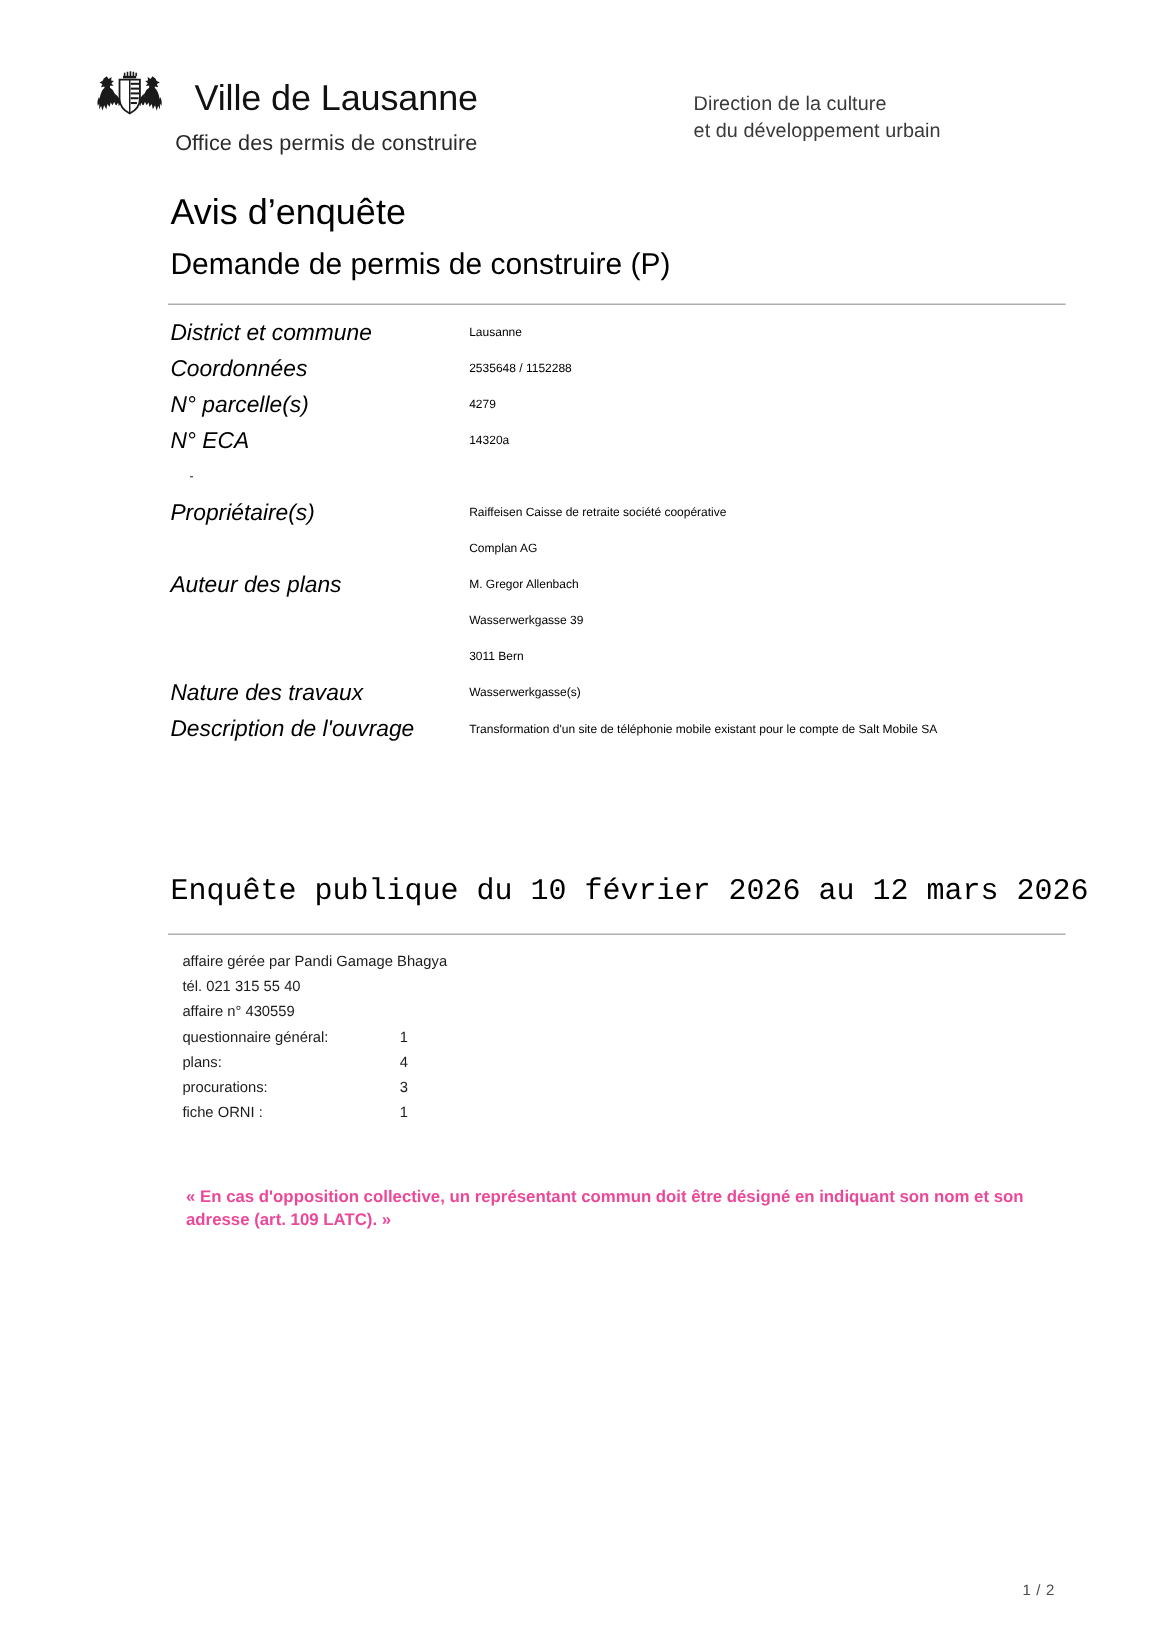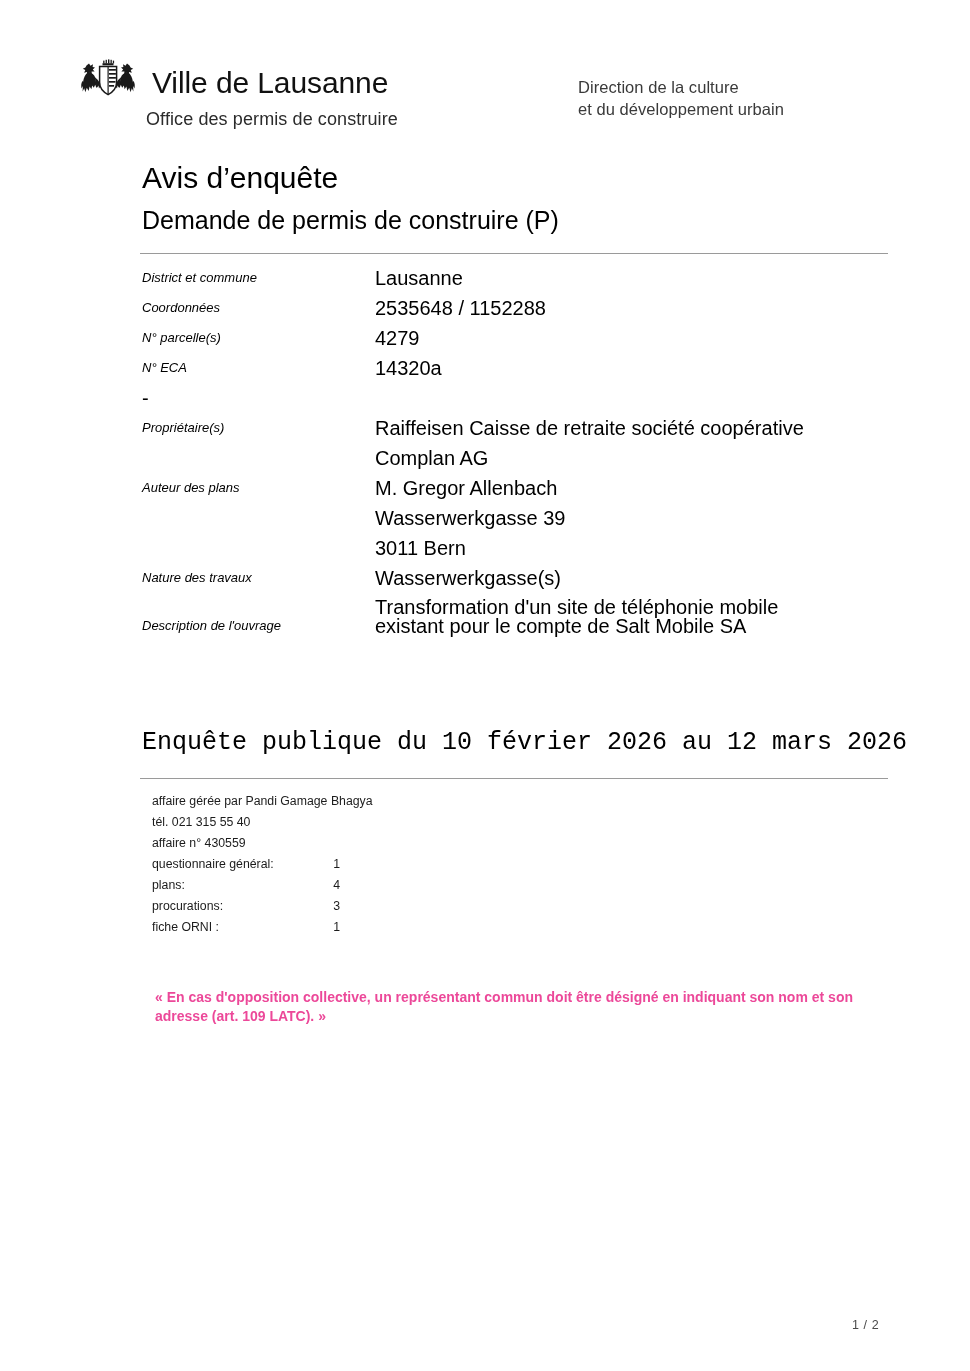--- a/index.html
+++ b/index.html
@@ -30,21 +30,21 @@
   }
   .brand {
     position: absolute;
     left: 80px;
     top: 58px;
     width: 420px;
   }
   .brand-row {
     display: flex;
     align-items: flex-end;
-    gap: 16px;
+    gap: 26px;
   }
   .crest {
     width: 56px;
     height: 42px;
     flex: 0 0 auto;
     display: block;
   }
   .brand-title {
     font-size: 30px;
     line-height: 30px;
@@ -114,30 +114,31 @@
     width: 746px;
   }
   .drow {
     display: flex;
     align-items: flex-end;
     margin-bottom: 10px;
   }
   .dlabel {
     flex: 0 0 233px;
     width: 233px;
-    font-size: 13px;
+    font-size: 19px;
     line-height: 20px;
     font-style: italic;
     color: #000;
   }
   .dvalue {
     flex: 1 1 auto;
-    font-size: 20px;
+    font-size: 10px;
     line-height: 20px;
     color: #000;
+    margin-left: 16px;
   }
   .drow.cont .dlabel { visibility: hidden; }
   .drow.multiline { align-items: flex-end; }
   .dvalue.wrap { max-width: 470px; line-height: 19px; }
 
   
   .enquete {
     position: absolute;
     left: 142px;
     top: 727px;

